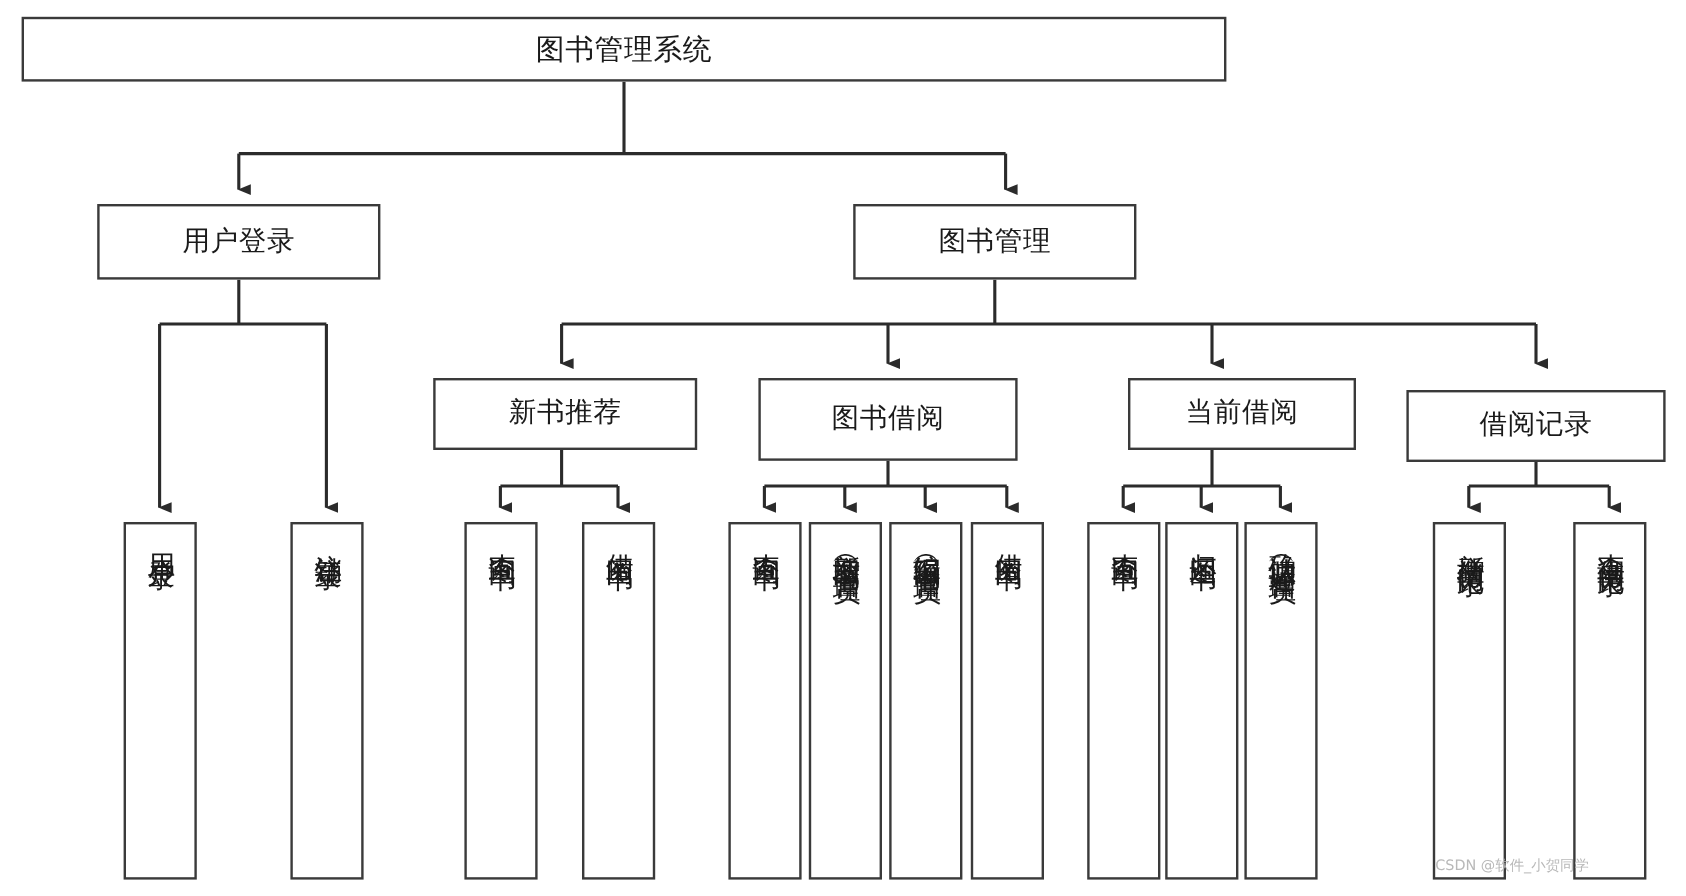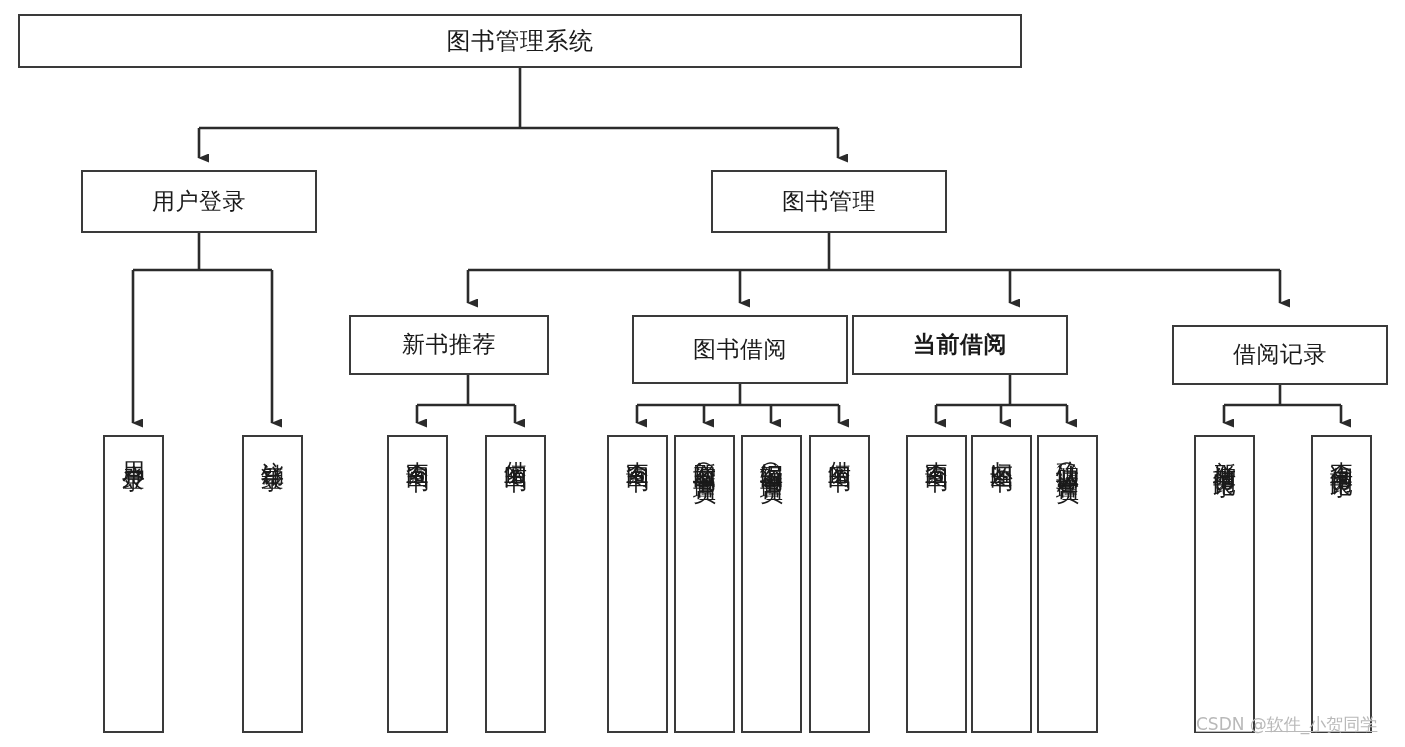--- a/index.html
+++ b/index.html
@@ -57,26 +57,25 @@
     text-orientation: upright;
     font-size: 23px;
     letter-spacing: 3px;
     text-align: left;
   }
   .node.root .node-label { font-size: 24px; }
   .watermark {
     position: absolute;
     left: 1196px;
     top: 713px;
-    font-size: 17px;
+    font-size: 12px;
     color: #b9b9b9;
     z-index: 5;
     white-space: pre;
     font-family: "DejaVu Sans", "Liberation Sans", sans-serif;
-    text-decoration: underline;
   }
 </style>
 </head>
 <body>
 
 <div id="diagram-root">
 
   <svg id="connectors" viewBox="0 0 1405 747" xmlns="http://www.w3.org/2000/svg">
     <defs>
       <marker id="arrowhead" markerWidth="9" markerHeight="11" refX="4.5" refY="10" orient="auto" markerUnits="userSpaceOnUse">
@@ -131,27 +130,27 @@
     <span class="node-label">图书管理系统</span>
   </div>
 
   <div class="node horizontal" style="left:81px; top:170px; width:236px; height:63px;">
     <span class="node-label">用户登录</span>
   </div>
   <div class="node horizontal" style="left:711px; top:170px; width:236px; height:63px;align-items:center;">
     <span class="node-label">图书管理</span>
   </div>
 
-  <div class="node horizontal" style="left:349px; top:315px; width:200px; height:60px;">
+  <div class="node horizontal" style="left:361px; top:315px; width:220px; height:60px;">
     <span class="node-label">新书推荐</span>
   </div>
   <div class="node horizontal" style="left:632px; top:315px; width:216px; height:69px;">
     <span class="node-label">图书借阅</span>
   </div>
-  <div class="node horizontal" style="left:852px; top:315px; width:216px; height:60px;font-weight:bold;">
+  <div class="node horizontal" style="left:940px; top:315px; width:190px; height:60px;">
     <span class="node-label">当前借阅</span>
   </div>
   <div class="node horizontal" style="left:1172px; top:325px; width:216px; height:60px;">
     <span class="node-label">借阅记录</span>
   </div>
 
   <div class="node vertical" style="left:103px; top:435px; width:61px; height:298px;">
     <span class="node-label">用户登录</span>
   </div>
   <div class="node vertical" style="left:242px; top:435px; width:61px; height:298px;">

